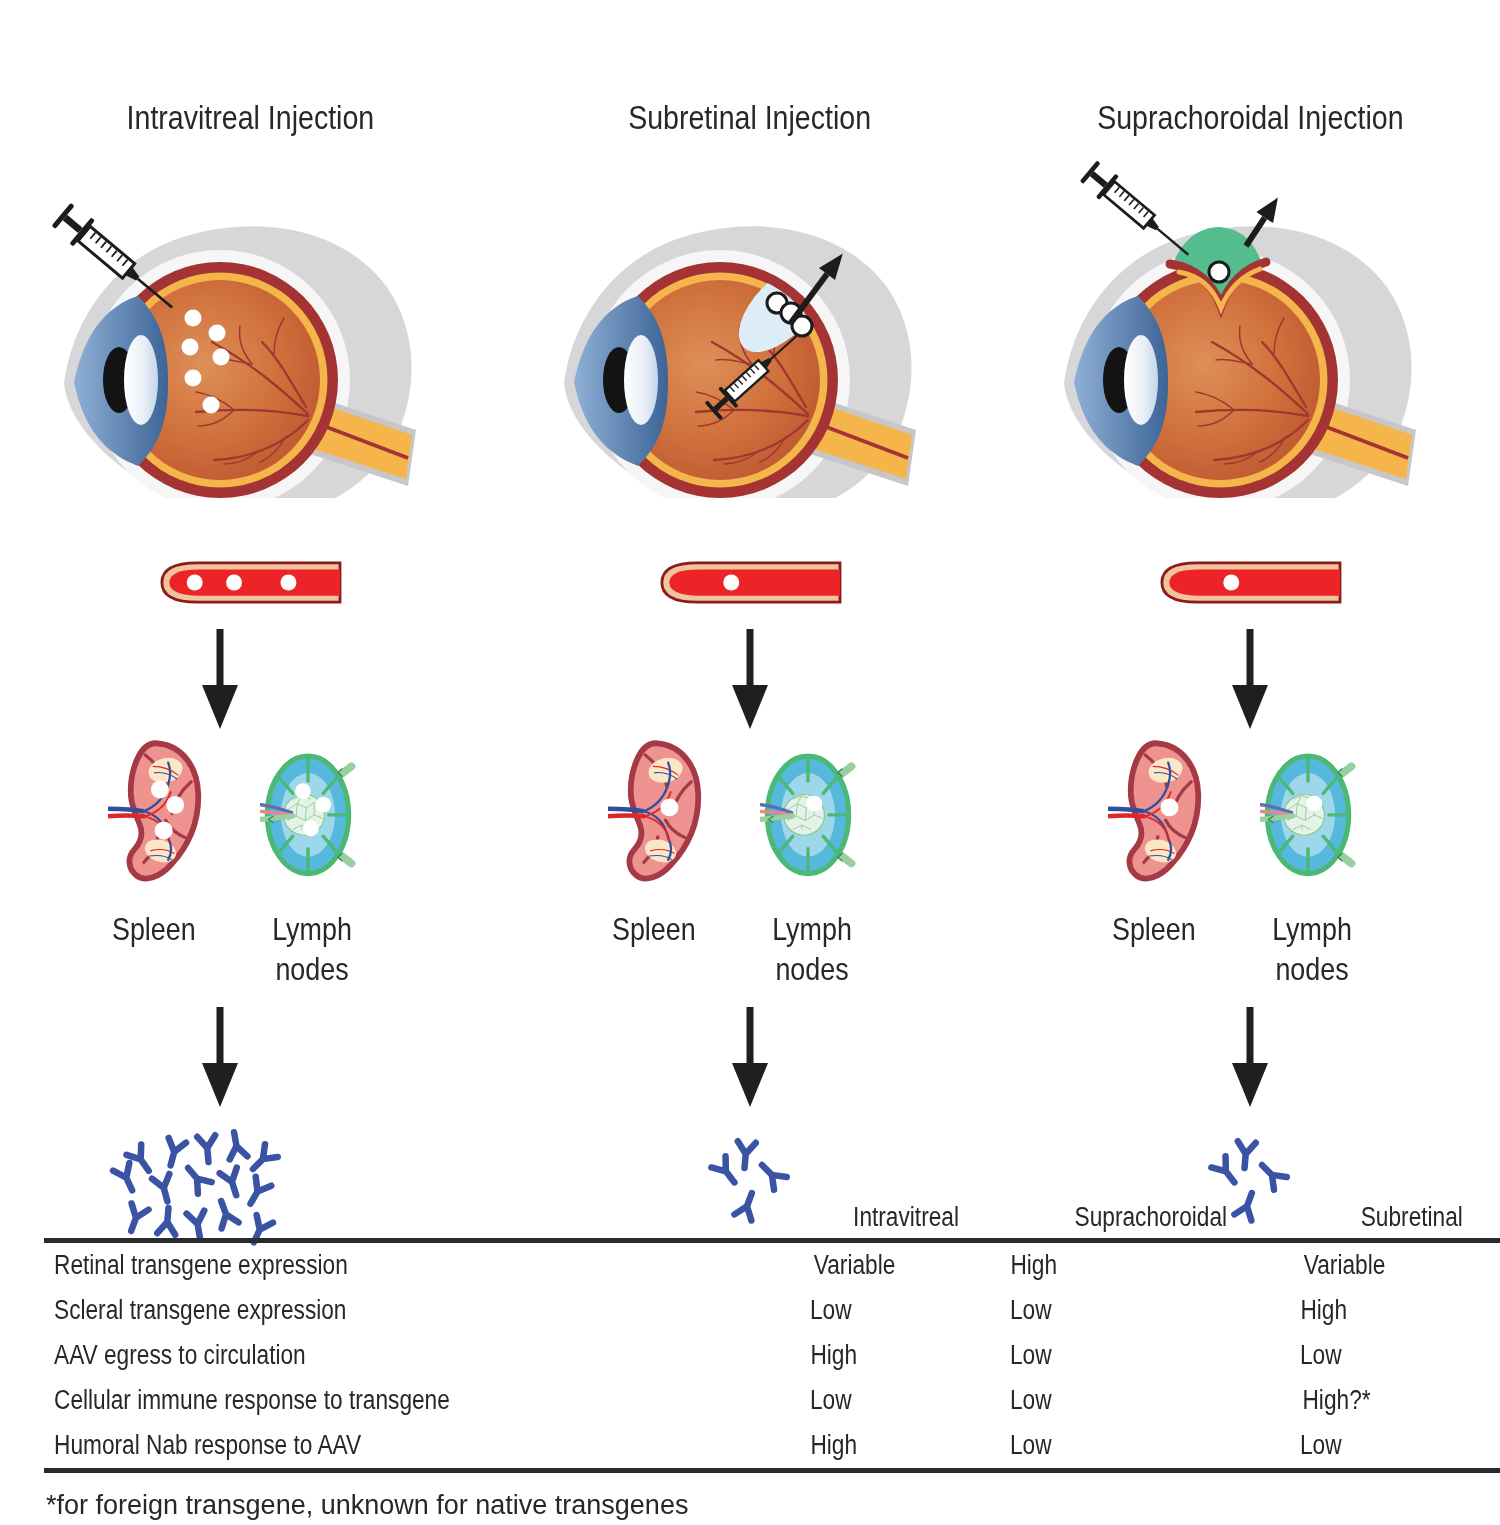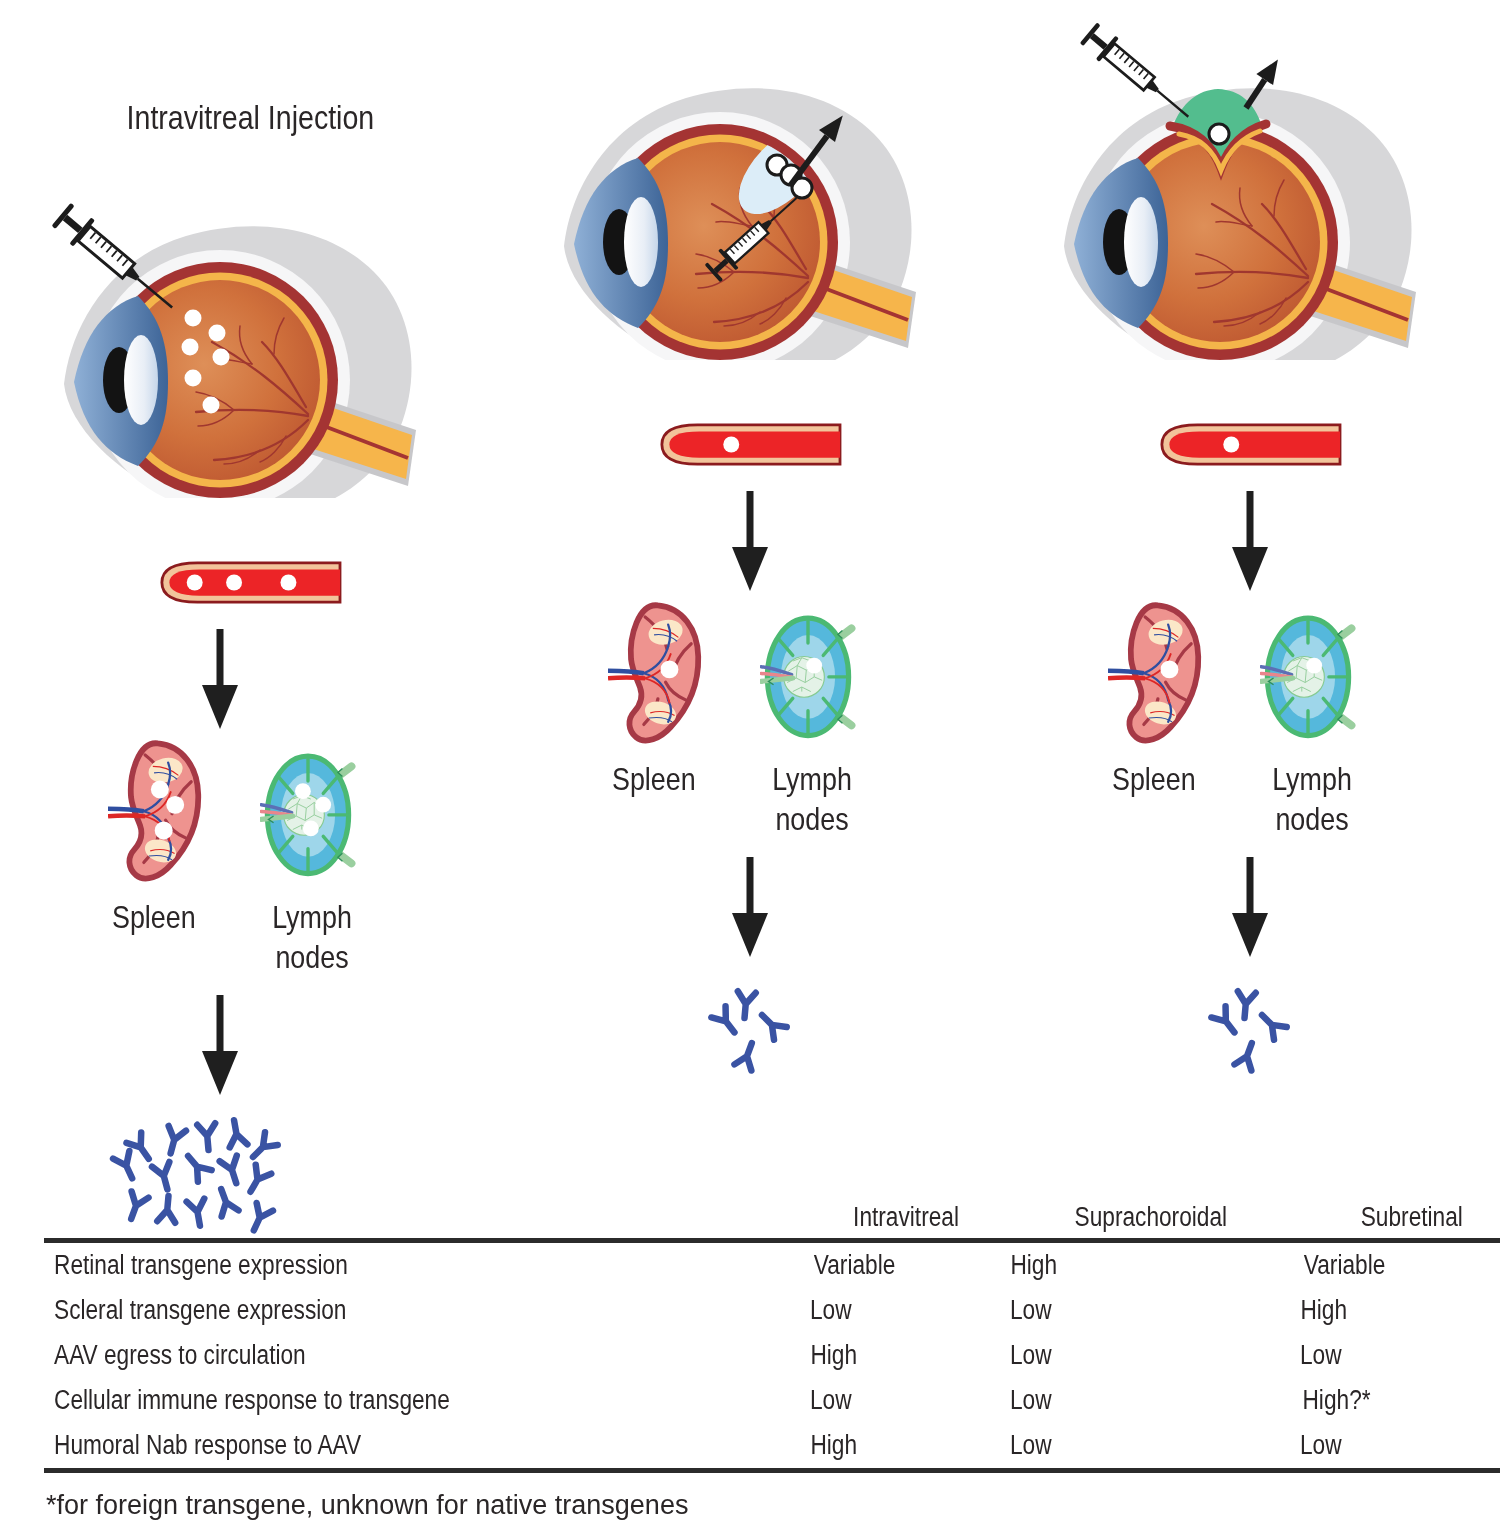--- a/index.html
+++ b/index.html
@@ -13,21 +13,21 @@
   .cx-w{display:inline-block;transform:scaleX(.84);transform-origin:50% 50%;}
   .figure-row{display:flex;width:1500px;align-items:flex-start;}
   .col{width:500px;display:flex;flex-direction:column;align-items:center;}
   .title{margin-top:96px;height:42px;line-height:42px;font-size:34px;font-weight:400;text-align:center;width:100%;}
   .eye{margin-top:-8px;display:block;}
   .vessel{margin-top:62px;display:block;}
   .down-arrow{display:block;margin-top:24px;}
   .down-arrow.a2{margin-top:18px;}
   .shift-l{position:relative;left:-30px;}
   .organs{margin-top:8px;display:flex;column-gap:56px;align-items:center;position:relative;left:-18px;}
-  .organ-labels{margin-top:6px;display:flex;column-gap:64px;position:relative;left:-18px;}
+  .organ-labels{margin-top:18px;display:flex;column-gap:64px;position:relative;left:-18px;}
   .organ-labels .lab{width:96px;text-align:center;font-size:32px;line-height:40px;}
   .abs{margin-top:16px;display:block;}
   .abs.c1{position:relative;left:-27px;}
   
   .cmp-table{
     position:absolute;left:8px;top:1196px;width:1484px;
     display:grid;grid-template-columns:762px 200px 290px 232px;margin-left:36px;
   }
   .th{height:42px;line-height:42px;text-align:center;font-size:27px;}
   .rule{grid-column:1/-1;height:5px;background:#2B2B2B;}
@@ -266,20 +266,21 @@
         <use href="#ab-glyph" transform="translate(34,92) rotate(20)"></use>
         <use href="#ab-glyph" transform="translate(64,102) rotate(185)"></use>
         <use href="#ab-glyph" transform="translate(94,98) rotate(-10)"></use>
         <use href="#ab-glyph" transform="translate(124,94) rotate(160)"></use>
         <use href="#ab-glyph" transform="translate(158,104) rotate(25)"></use>
       </g>
     </svg>
   </div>
 
   <div class="col">
+    <div class="title"><span class="cx">Subretinal Injection</span></div>
 
     <svg class="eye" width="420" height="368" viewBox="0 -48 420 320">
       <use href="#eye-base"></use>
       <g clip-path="url(#blebClip)">
         <ellipse cx="242" cy="106" rx="55" ry="28" transform="rotate(-46 242 106)" fill="#DCEDF8"></ellipse>
       </g>
       <g fill="#FFFFFF" stroke="#1B1B1B" stroke-width="3">
         <circle cx="237" cy="101" r="10"></circle>
           <circle cx="251" cy="111" r="10"></circle>
           <circle cx="262" cy="124" r="10"></circle>
@@ -331,20 +332,21 @@
       <g>
         <use href="#ab-glyph" transform="translate(46,28) rotate(5)"></use>
         <use href="#ab-glyph" transform="translate(24,46) rotate(-38)"></use>
         <use href="#ab-glyph" transform="translate(74,54) rotate(135)"></use>
         <use href="#ab-glyph" transform="translate(46,86) rotate(200)"></use>
       </g>
     </svg>
   </div>
 
   <div class="col">
+    <div class="title"><span class="cx">Suprachoroidal Injection</span></div>
 
     <svg class="eye" width="420" height="368" viewBox="0 -48 420 320">
       <use href="#eye-base"></use>
       <g>
         <path d="M 132 64 C 142 38 158 26 178 25 C 200 26 214 38 222 62 C 206 70 193 82 182 100 C 170 84 152 72 132 64 Z" fill="#53BD8E"></path>
         <path d="M 130 62 C 156 66 172 80 181 104 C 190 80 206 66 226 60" stroke="#A43433" stroke-width="9" fill="none" stroke-linecap="round"></path>
         <path d="M 139 70 C 161 74 173 86 181 106 C 189 86 201 74 220 67" stroke="#F4B54A" stroke-width="5" fill="none" stroke-linecap="round"></path>
         <circle cx="179" cy="70" r="10" fill="#FFFFFF" stroke="#1B1B1B" stroke-width="3"></circle>
       </g>
       <g>

